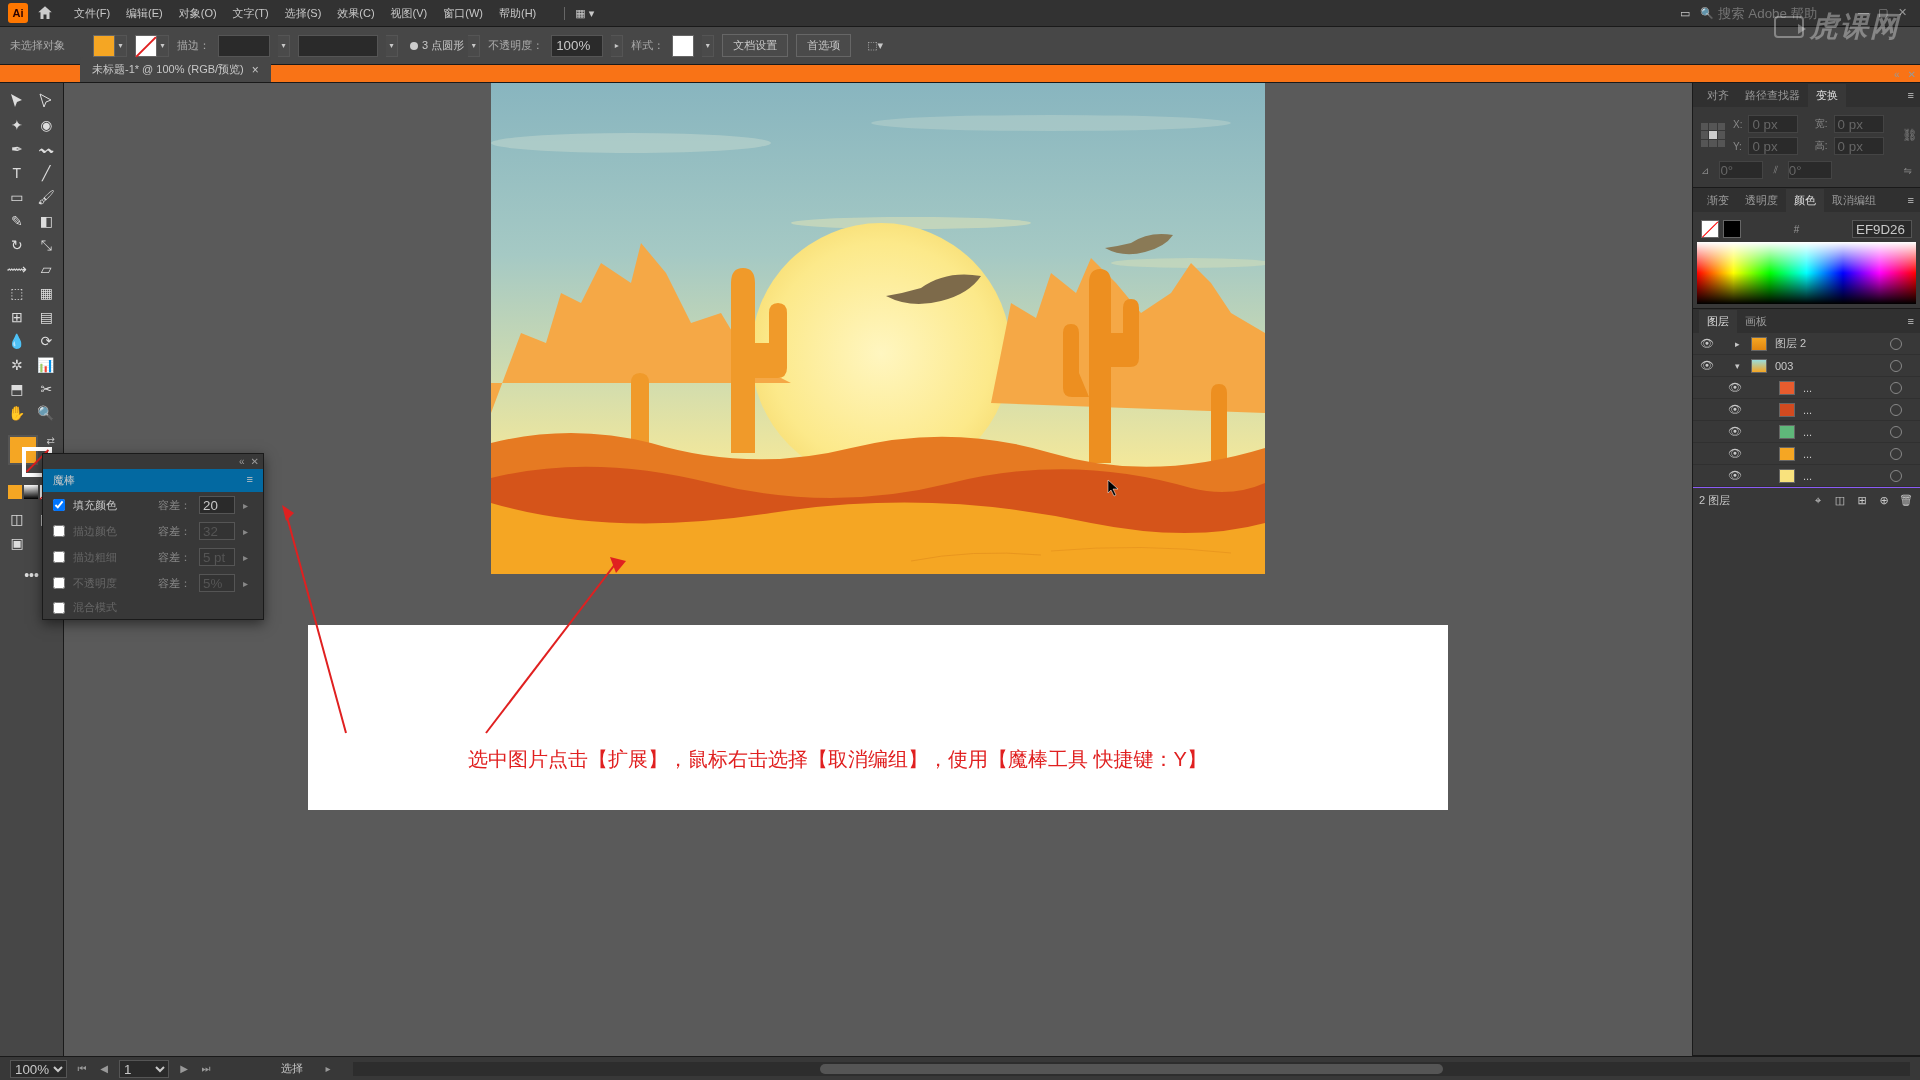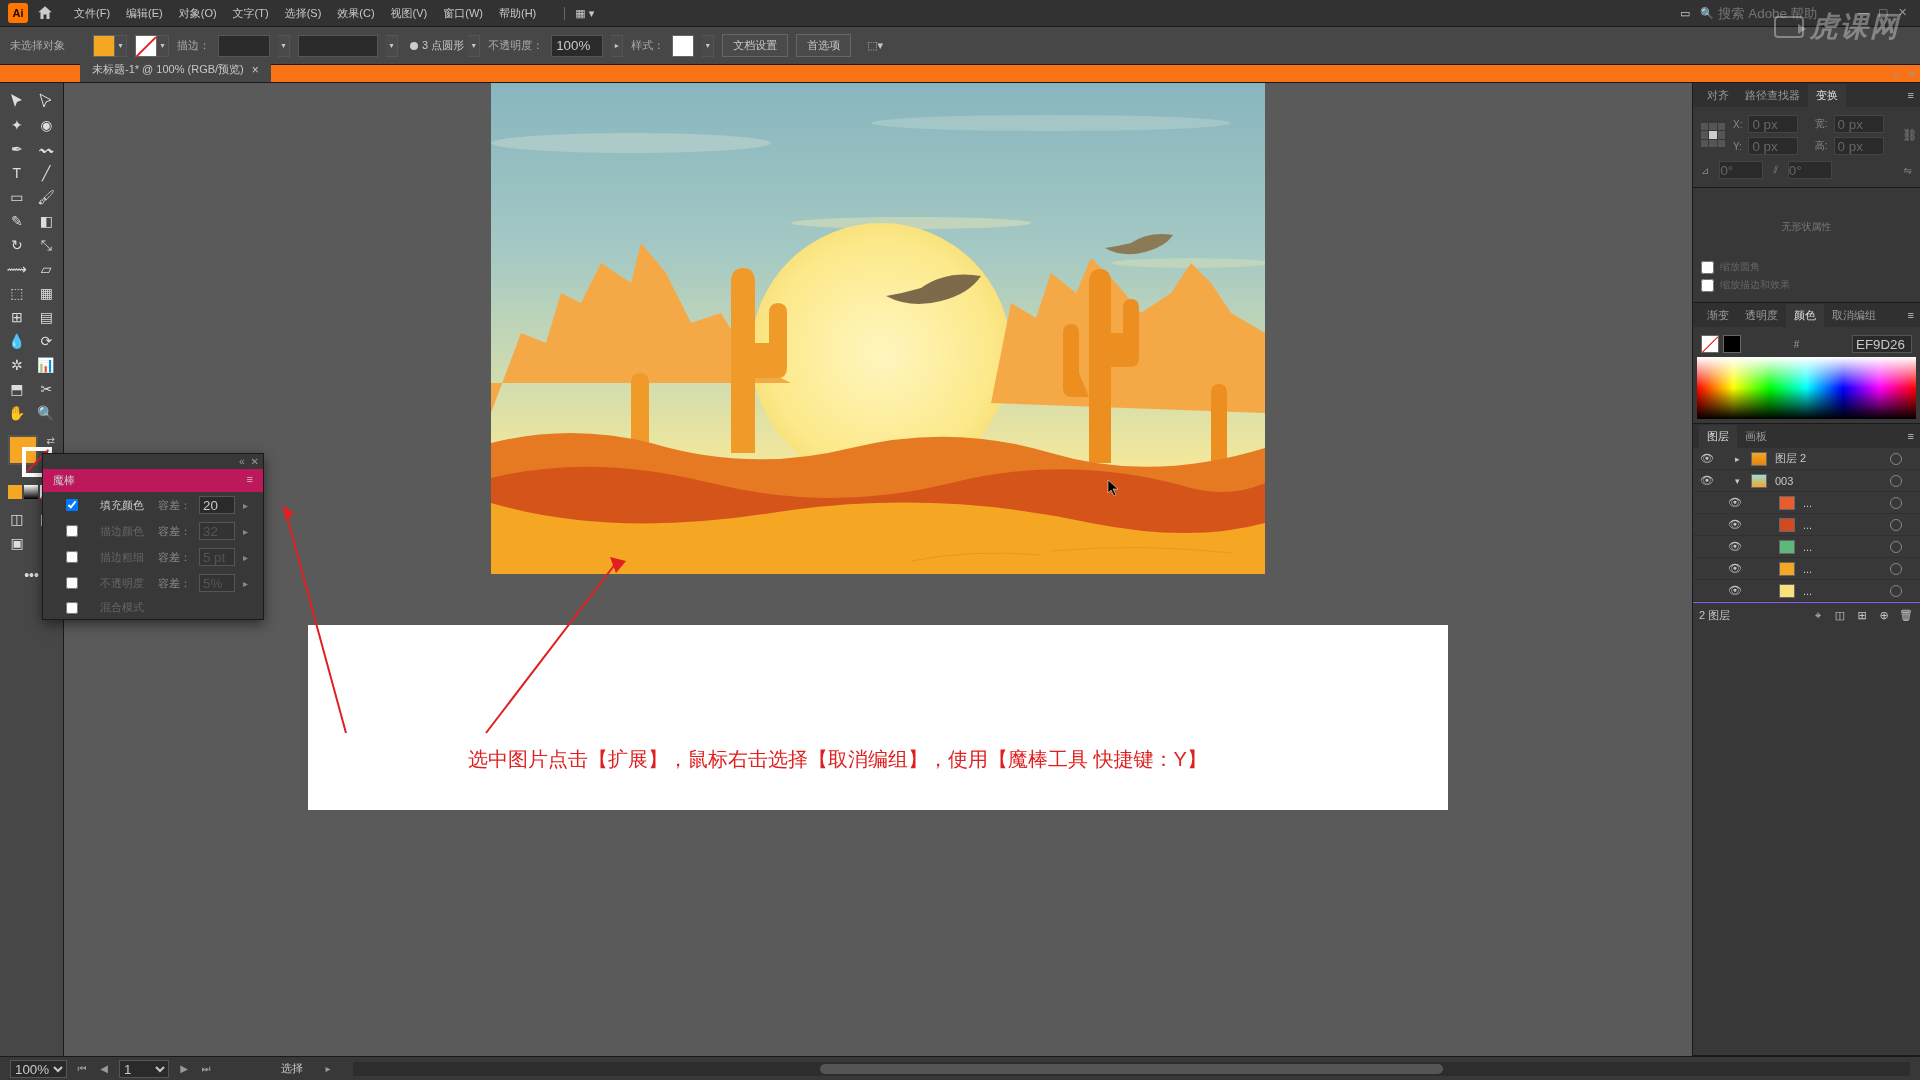--- a/index.html
+++ b/index.html
@@ -42,23 +42,23 @@
 .mini-swatches { display: flex; gap: 2px; padding: 2px 6px; }
 .ms { width: 14px; height: 14px; }
 .canvas-area { flex: 1; background: #5a5a5a; position: relative; overflow: hidden; }
 .artboard-wrap { position: absolute; top: 0; left: 50%; transform: translateX(-50%); }
 .artboard { width: 774px; height: 491px; position: relative; }
 .white-strip { position: absolute; top: 542px; left: 50%; transform: translateX(-50%); width: 1140px; height: 185px; background: #fff; }
 .annotation { position: absolute; top: 560px; left: 50%; transform: translateX(-50%); width: 1140px; color: #e02020; font-size: 20px; padding: 100px 160px 0; line-height: 1.6; }
 .cursor-arrow { position: absolute; width: 14px; height: 18px; }
 .wand-panel { position: absolute; top: 370px; left: 42px; width: 222px; background: #383838; border: 1px solid #1a1a1a; box-shadow: 0 4px 12px rgba(0,0,0,.5); }
 .wand-panel .phead { display: flex; justify-content: flex-end; padding: 2px 4px; gap: 6px; font-size: 10px; color: #999; }
-.wand-panel .ptitle { background: #be185d; padding: 4px 10px; display: flex; justify-content: space-between; }
+.wand-panel .ptitle { background: #0369a1; padding: 4px 10px; display: flex; justify-content: space-between; }
 .wand-panel .prow { display: flex; align-items: center; padding: 4px 10px; gap: 8px; }
-.wand-panel .prow label { flex: 1; display: flex; align-items: center; gap: 22px; margin-left: 13px; }
+.wand-panel .prow label { flex: 1; display: flex; align-items: center; gap: 8px; }
 .wand-panel input[type=checkbox] { width: 12px; height: 12px; }
 .wand-panel .rlabel { color: #888; }
 .wand-panel .num { width: 36px; background: #2a2a2a; border: 1px solid #555; color: #c8c8c8; height: 18px; padding: 0 3px; }
 .wand-panel .num.dis { color: #555; background: #333; }
 .wand-panel .step { width: 10px; color: #888; font-size: 10px; }
 .wand-panel .dim { color: #666; }
 .right-panels { width: 228px; background: #383838; display: flex; flex-direction: column; border-left: 1px solid #1a1a1a; }
 .panel { border-bottom: 1px solid #1a1a1a; }
 .panel-tabs { display: flex; background: #303030; padding: 0 6px; align-items: center; height: 24px; position: relative; }
 .panel-tabs .ptab { padding: 4px 8px; cursor: pointer; color: #999; }
@@ -408,33 +408,20 @@
           </div>
           <div style="display:flex;gap:10px;margin-top:6px;align-items:center">
             <span>⊿</span>
               <input disabled="" style="width: 44px; background: rgb(42, 42, 42); border: 1px solid rgb(68, 68, 68); height: 18px; color: rgb(102, 102, 102);" value="0°">
             <span>⫽</span>
               <input disabled="" style="width: 44px; background: rgb(42, 42, 42); border: 1px solid rgb(68, 68, 68); height: 18px; color: rgb(102, 102, 102);" value="0°">
             <span style="margin-left:auto">⇋</span>
           </div>
         </div>
       </div>
-      <div class="panel">
-        <div class="panel-body">
-          <div class="no-shape">无形状属性</div>
-          <div class="checkbox-row">
-              <input type="checkbox" style="">
-              <span>缩放圆角</span>
-            </div>
-          <div class="checkbox-row">
-              <input type="checkbox" style="">
-              <span>缩放描边和效果</span>
-            </div>
-        </div>
-      </div>
       <div class="panel color-panel">
         <div class="panel-tabs">
           <span class="ptab">渐变</span>
           <span class="ptab">透明度</span>
           <span class="ptab active">颜色</span>
           <span class="ptab">取消编组</span>
           <span class="pmenu">≡</span>
         </div>
         <div class="panel-body" style="padding:4px">
           <div class="swatch-row">

